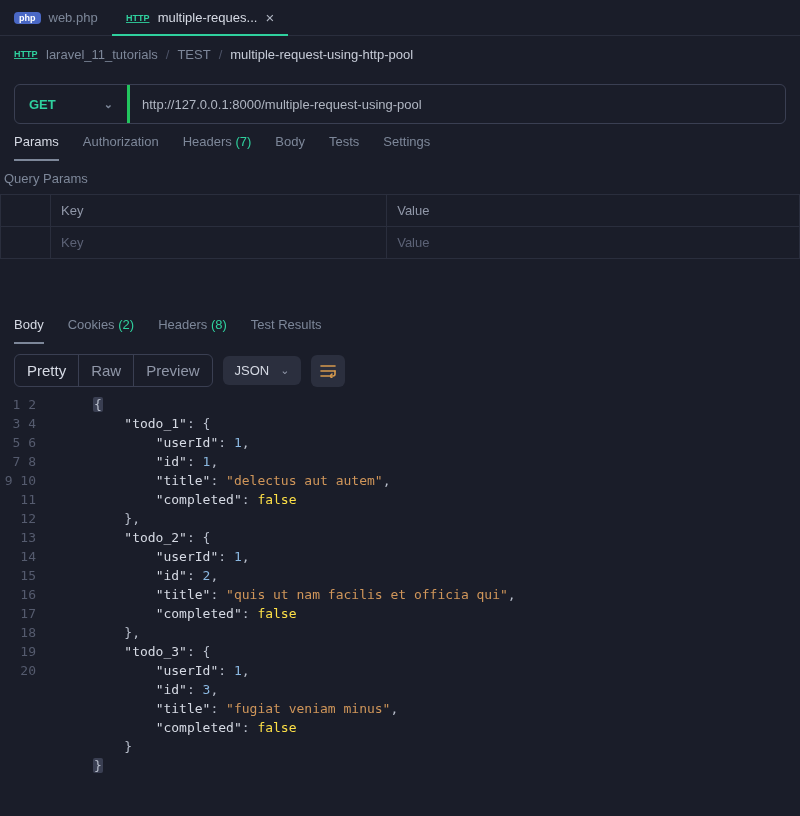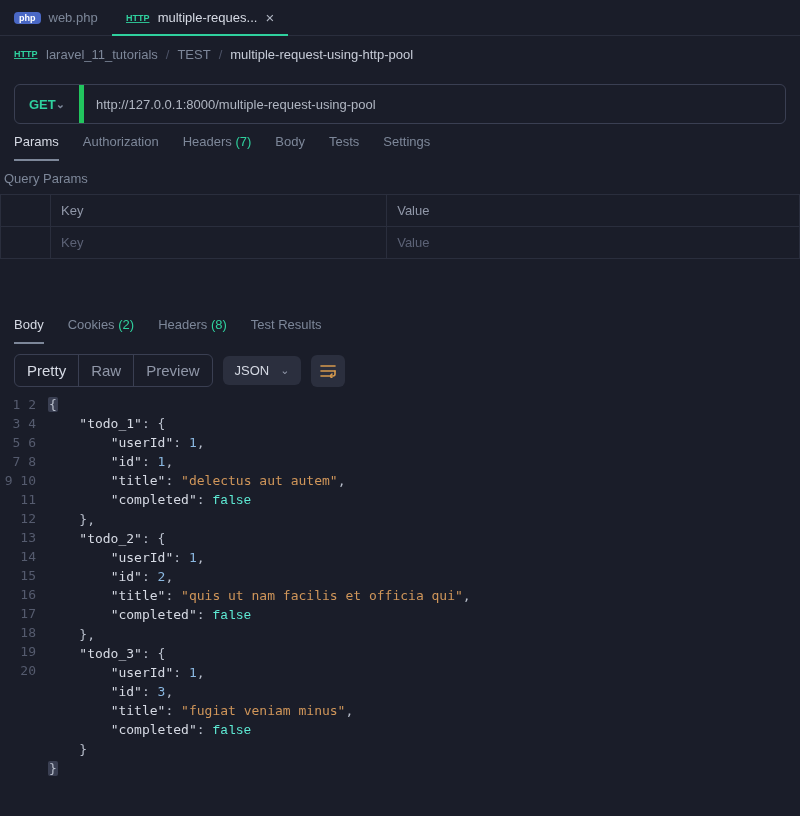--- a/index.html
+++ b/index.html
@@ -78,24 +78,25 @@
     display: flex;
     align-items: stretch;
     margin: 12px 14px 0 14px;
     border: 1px solid #3a3f52;
     border-radius: 6px;
     height: 40px;
   }
   .method-select {
     display: flex;
     align-items: center;
+    gap: 48px;
     padding: 0 14px;
     color: #2fd19e;
     font-weight: 600;
-    border-right: 5px solid #22c55e;
+    border-right: 3px solid #22c55e;
     cursor: pointer;
   }
   .method-select .chev { color: #7d8799; font-size: 11px;}
   .url-input {
     flex: 1;
     background: transparent;
     border: none;
     outline: none;
     color: #b0b6c2;
     font-size: 13px;
@@ -207,37 +208,38 @@
   }
   .wrap-btn svg { display:block; }
 
   
   .editor {
     display: flex;
     font-family: ui-monospace, SFMono-Regular, Menlo, Consolas, monospace;
     font-size: 13px;
     line-height: 19px;
     padding: 8px 0 0 0;
+    gap: 45px;
   }
   .gutter {
     width: 48px;
     text-align: right;
     color: #555b6e;
     padding-right: 12px;
     user-select: none;
   }
   .code {
     flex: 1;
     white-space: pre;
     color: #b9bfcc;
   }
   .tok-key    { color: #d6dae4; }
   .tok-string { color: #d0965a; }
   .tok-num    { color: #8ab7e0; }
-  .tok-bool   { color: #5eead4; font-family: Liberation Mono, monospace; }
+  .tok-bool   { color: #fde047; }
   .tok-punc   { color: #b9bfcc; }
   .sel {
     background: #3a3f52;
     border-radius: 2px;
     padding: 0 1px;
   }
 </style>
 </head>
 <body>
 

